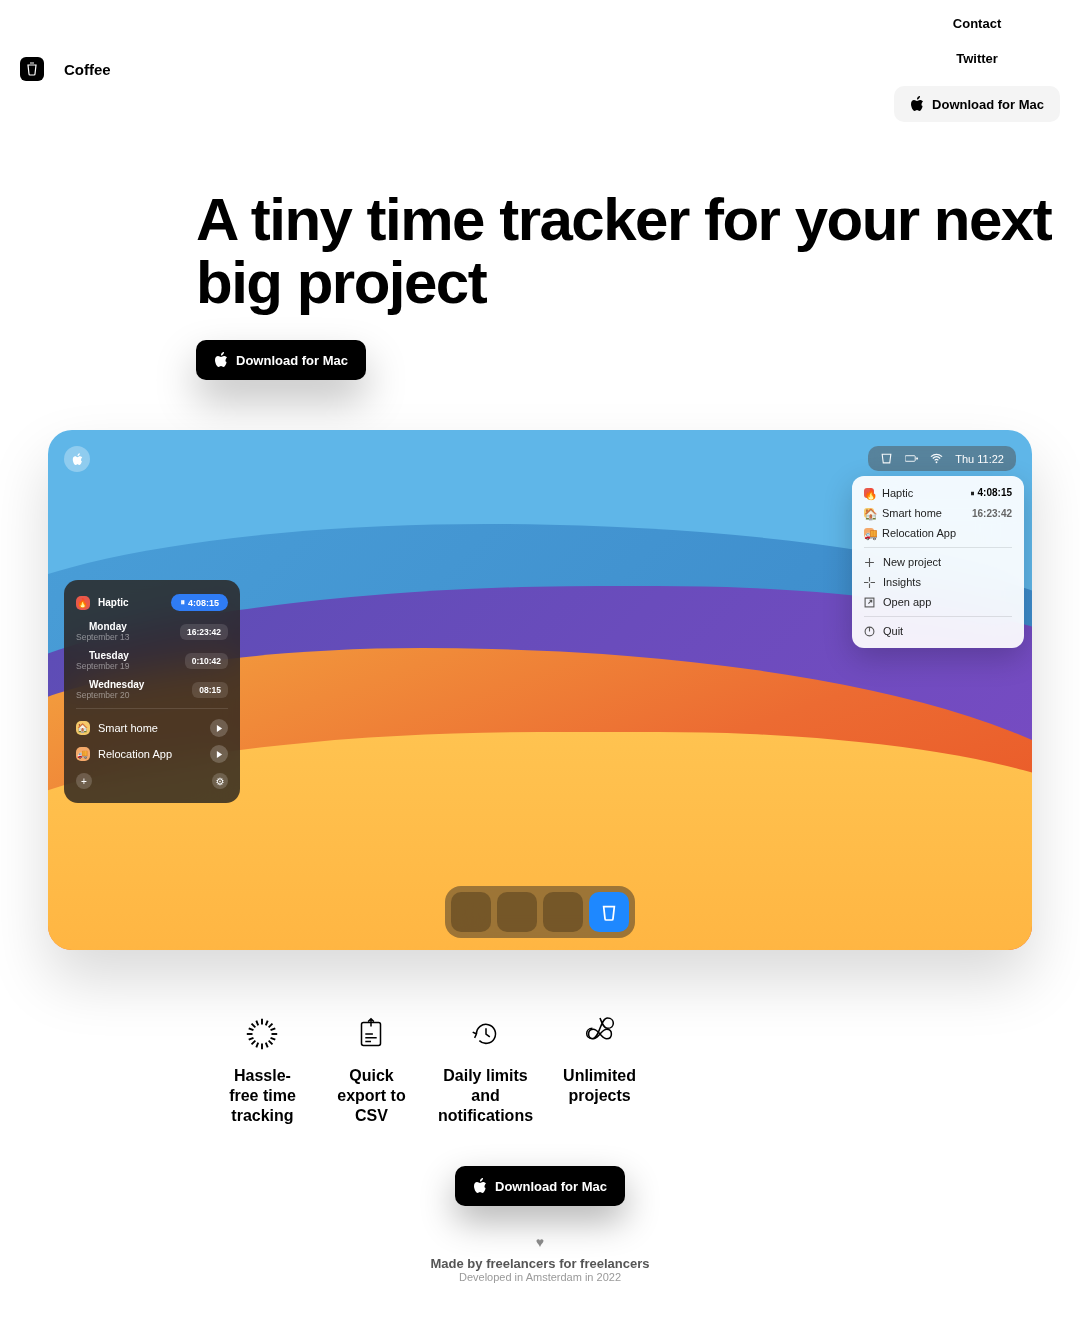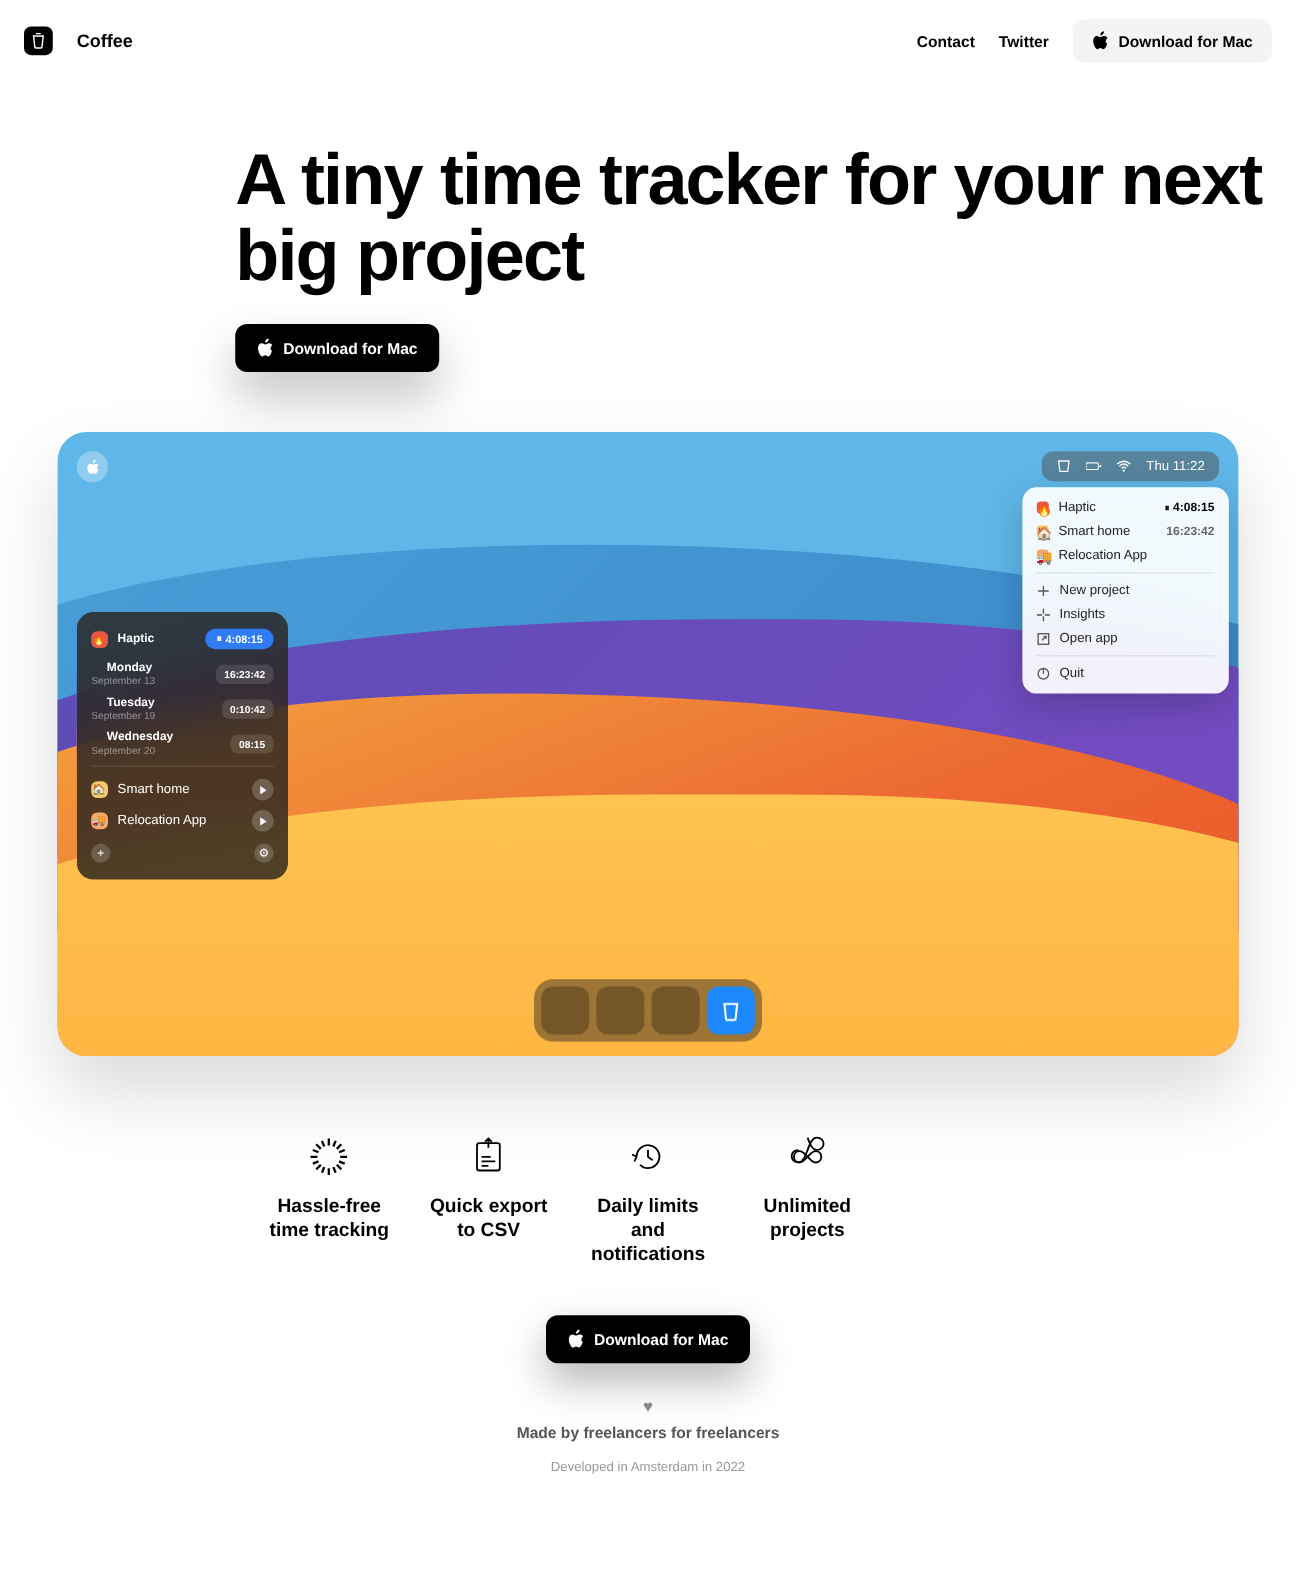--- a/index.html
+++ b/index.html
@@ -4,21 +4,21 @@
 <style>
 * { margin: 0; padding: 0; box-sizing: border-box; }
 body { font-family: -apple-system, BlinkMacSystemFont, "Segoe UI", Helvetica, Arial, sans-serif; background: #fff; color: #000; width: 1080px; }
 
 
 .header { display: flex; justify-content: space-between; align-items: center; padding: 16px 20px; }
 .brand { display: flex; align-items: center; gap: 8px; }
 .brand-icon { width: 24px; height: 24px; background: #000; border-radius: 6px; display: flex; align-items: center; justify-content: center; }
 .brand-icon svg { width: 12px; height: 14px; }
 .brand-name { font-weight: 700; font-size: 15px; margin-left: 12px; }
-.nav { display: flex; align-items: center; gap: 20px; }
+.nav { display: flex; align-items: center; gap: 20px; flex-direction: column; }
 .nav-link { font-weight: 700; font-size: 13px; text-decoration: none; color: #000; cursor: pointer; }
 .dl-btn-light { display: flex; align-items: center; gap: 8px; background: #f4f4f4; padding: 10px 16px; border-radius: 10px; font-weight: 700; font-size: 13px; cursor: pointer; border: none; }
 .dl-btn-dark { display: flex; align-items: center; gap: 8px; background: #000; color: #fff; padding: 12px 18px; border-radius: 10px; font-weight: 700; font-size: 13px; cursor: pointer; border: none; box-shadow: 0 20px 40px rgba(0,0,0,0.25); }
 .apple-icon { width: 14px; height: 16px; }
 
 
 .hero { padding: 50px 18px 0 196px; }
 .hero-title { font-size: 60px; font-weight: 800; line-height: 1.05; letter-spacing: -1.5px; margin-bottom: 26px; }
 .hero .dl-btn-dark { margin-bottom: 50px; }
 
@@ -65,35 +65,35 @@
 .play-btn { width: 18px; height: 18px; border-radius: 50%; background: rgba(255,255,255,0.2); display: flex; align-items: center; justify-content: center; }
 .play-btn svg { width: 7px; height: 7px; }
 .app-footer { display: flex; justify-content: space-between; margin-top: 10px; }
 .app-footer .btn { width: 16px; height: 16px; border-radius: 50%; background: rgba(255,255,255,0.18); display: flex; align-items: center; justify-content: center; font-size: 10px; }
 
 .dock { position: absolute; bottom: 12px; left: 50%; transform: translateX(-50%); background: rgba(60,50,40,0.5); backdrop-filter: blur(20px); border-radius: 16px; padding: 6px; display: flex; gap: 6px; }
 .dock-item { width: 40px; height: 40px; border-radius: 10px; background: rgba(0,0,0,0.25); }
 .dock-item.active { background: #1e88ff; display: flex; align-items: center; justify-content: center; }
 
 
-.features { width: 640px; margin: 60px auto 40px; display: grid; grid-template-columns: repeat(5, 1fr); gap: 12px 24px; }
+.features { width: 640px; margin: 60px auto 40px; display: grid; grid-template-columns: repeat(6, 1fr); gap: 12px 24px; }
 .feature { text-align: center; }
 .feature-icon { height: 48px; display: flex; align-items: center; justify-content: center; margin-bottom: 8px; }
 .feature-icon svg { width: 38px; height: 38px; stroke: #000; stroke-width: 1.6; fill: none; }
 .feature-text { font-size: 16px; font-weight: 700; line-height: 1.25; }
 .freelancers { position: relative; display: inline-block; }
 .freelancers .circle { position: absolute; left: -6px; right: -6px; top: -2px; bottom: -4px; border: 1.5px solid #5a5ad4; border-radius: 50%; transform: rotate(-2deg); }
 
 
 .cta { text-align: center; margin: 30px 0 20px; }
 .cta .dl-btn-dark { display: inline-flex; box-shadow: 0 15px 35px rgba(0,0,0,0.3); }
 .credits { text-align: center; margin-top: 28px; padding-bottom: 40px; color: #555; }
 .credits .heart { color: #888; font-size: 14px; margin-bottom: 6px; }
 .credits .line1 { font-size: 13px; font-weight: 600; color: #555; }
-.credits .line2 { font-size: 11px; color: #999; margin-top: 16px; }
+.credits .line2 { font-size: 11px; color: #999; margin-top: 0; }
 </style>
 </head>
 <body>
 
 <header class="header">
   <div class="brand">
     <div class="brand-icon">
       <svg viewBox="0 0 12 14">
           <path d="M2 3 L10 3 L9 12 Q9 13 8 13 L4 13 Q3 13 3 12 Z M4 1 L8 1" stroke="#fff" stroke-width="1.2" fill="none"></path>
         </svg>

